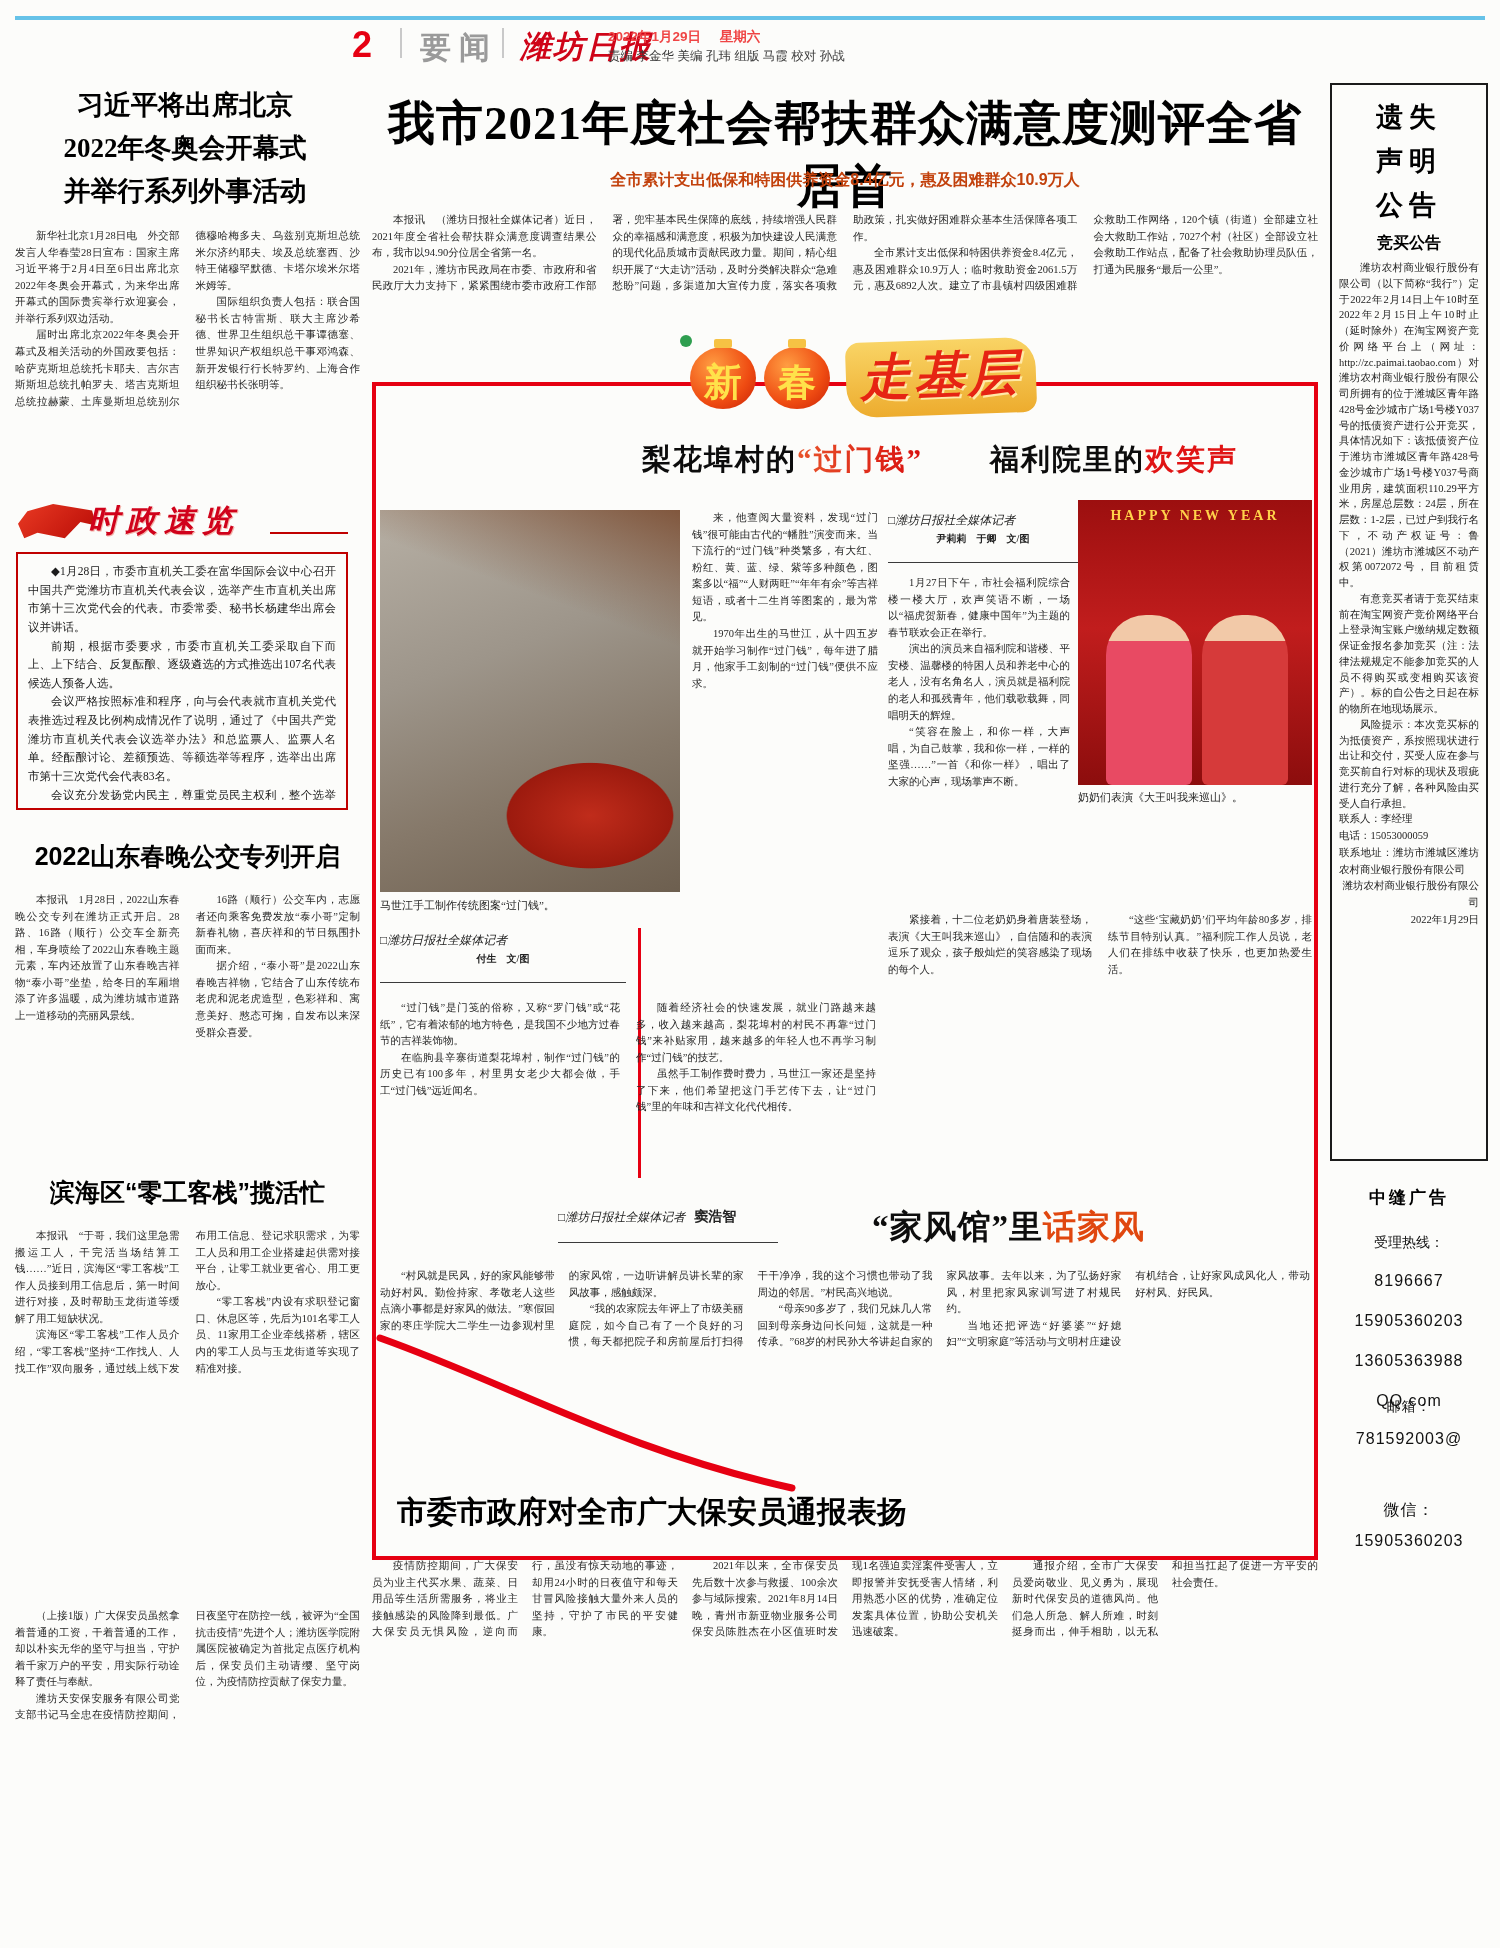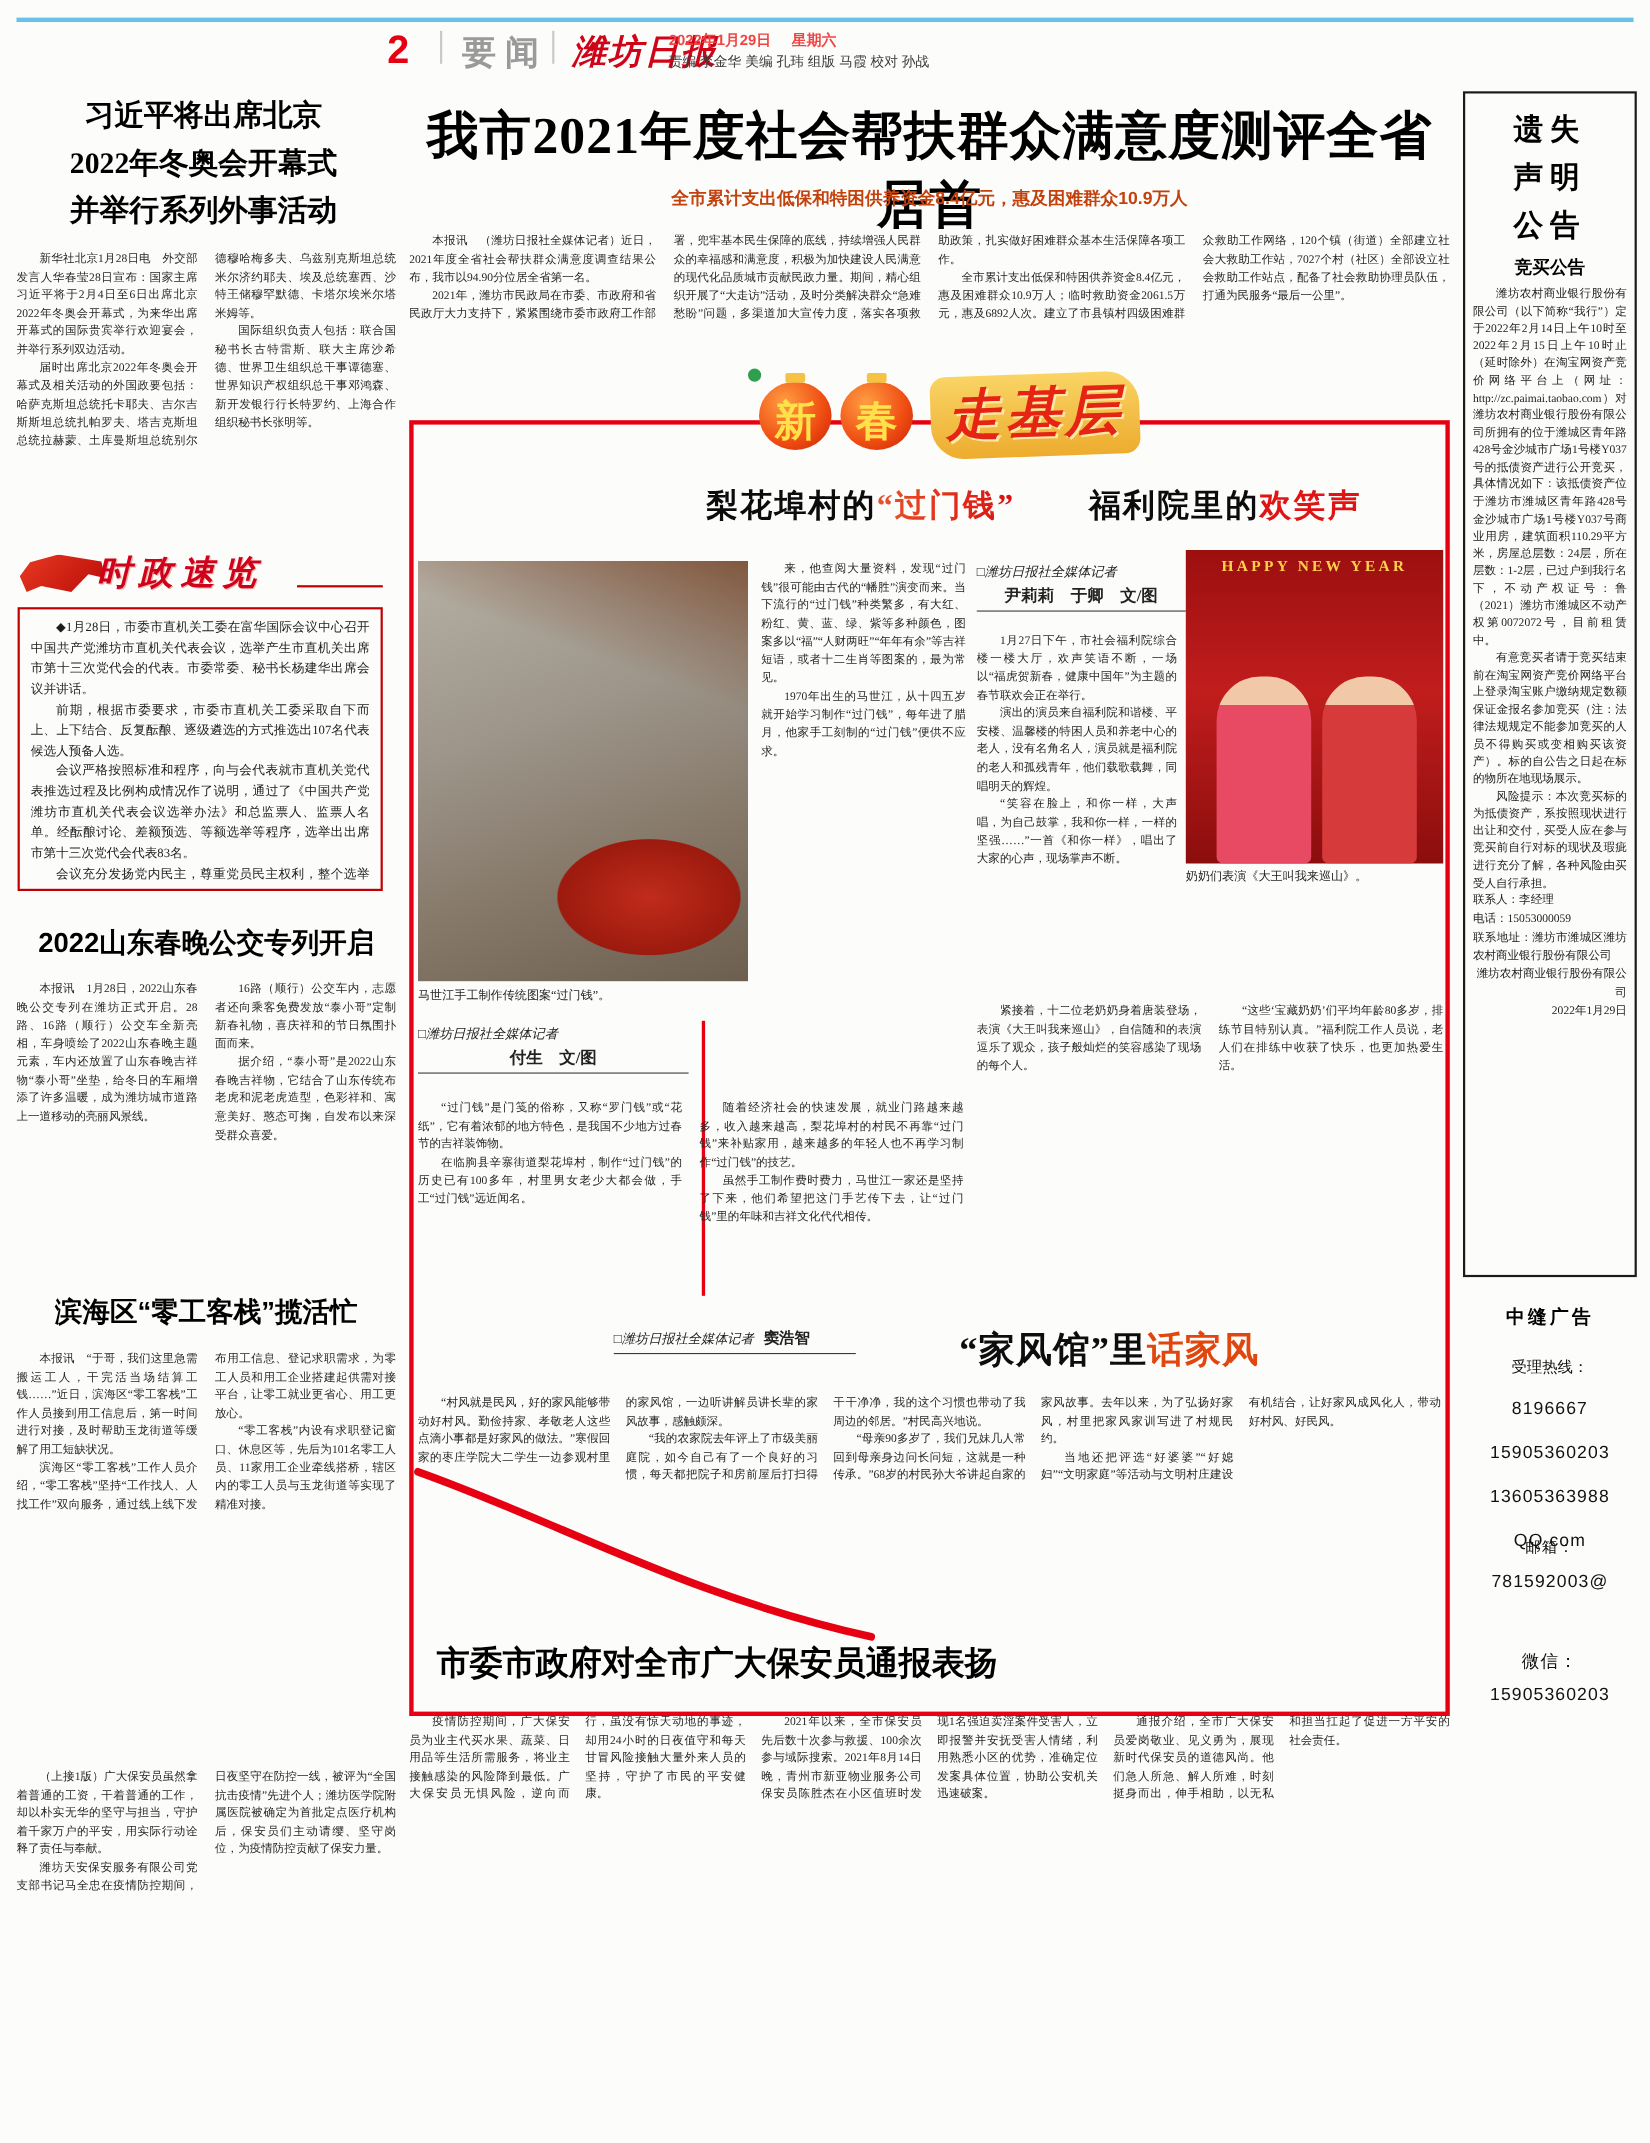--- a/index.html
+++ b/index.html
@@ -47,23 +47,23 @@
   .feat-h{font-weight:bold;color:#0c0c0c;}
   .red-grad{background:linear-gradient(90deg,#e8542a,#d90f0f);-webkit-background-clip:text;background-clip:text;color:transparent;}
   .photo-guomen{background:
       radial-gradient(150px 95px at 70% 80%, #c02c1b 0%, #9c1a0e 55%, rgba(0,0,0,0) 56%),
       linear-gradient(200deg, rgba(122,74,46,.85) 0%, rgba(122,74,46,0) 28%),
       linear-gradient(160deg,#b6afa4 0%,#9d958a 38%,#86796a 68%,#6d5f4f 100%);}
   .photo-fuli{background:linear-gradient(#9c0f0f,#c11d1d 45%,#8c0d0d);overflow:hidden;}
   .fuli-letters{margin-top:8px;text-align:center;font-size:14px;font-weight:bold;color:#ffd24a;letter-spacing:3px;white-space:nowrap;overflow:hidden;}
   .figure{position:absolute;bottom:0;width:86px;height:170px;border-radius:40px 40px 6px 6px;
           background:linear-gradient(#f2c9a8 0 26px,#e84a63 26px);}
-  .byline{font-size:12px;color:#222;border-bottom:1.5px solid #3a3a3a;padding-bottom:4px;}
+  .byline{font-size:12px;color:#222;border-bottom:1.5px solid #3a3a3a;padding-bottom:16px;}
   .byline .lbl{font-style:italic;display:block;}
-  .byline .nm{display:block;text-align:center;font-weight:bold;font-size:15px;margin-top:3px;}
+  .byline .nm{display:block;text-align:center;font-weight:bold;font-size:10px;margin-top:3px;}
   .caption{font-size:11px;color:#1f1f1f;line-height:1.4;}
   .vrule-red{width:3px;background:#e60012;}
   .jf-h{font-weight:bold;font-size:33px;color:#0d0d0d;letter-spacing:1px;}
   .jf-red{color:#e0470f;}
   .baoan-h{left:372px;top:1492px;width:560px;font-size:30px;font-weight:bold;text-align:center;color:#000;}
   .sidebox{left:1330px;top:83px;width:158px;height:1078px;border:2px solid #1b1b1b;box-sizing:border-box;padding:6px 7px;overflow:hidden;}
   .lost{font-size:27px;font-weight:bold;text-align:center;letter-spacing:6px;margin:8px 0;color:#000;}
   .auct-title{font-size:16px;font-weight:bold;text-align:center;margin:10px 0 6px 0;color:#000;}
   .auct-body{font-size:10.5px;line-height:1.5;text-align:justify;color:#222;}
   .auct-body p{margin:0;text-indent:2em;}

